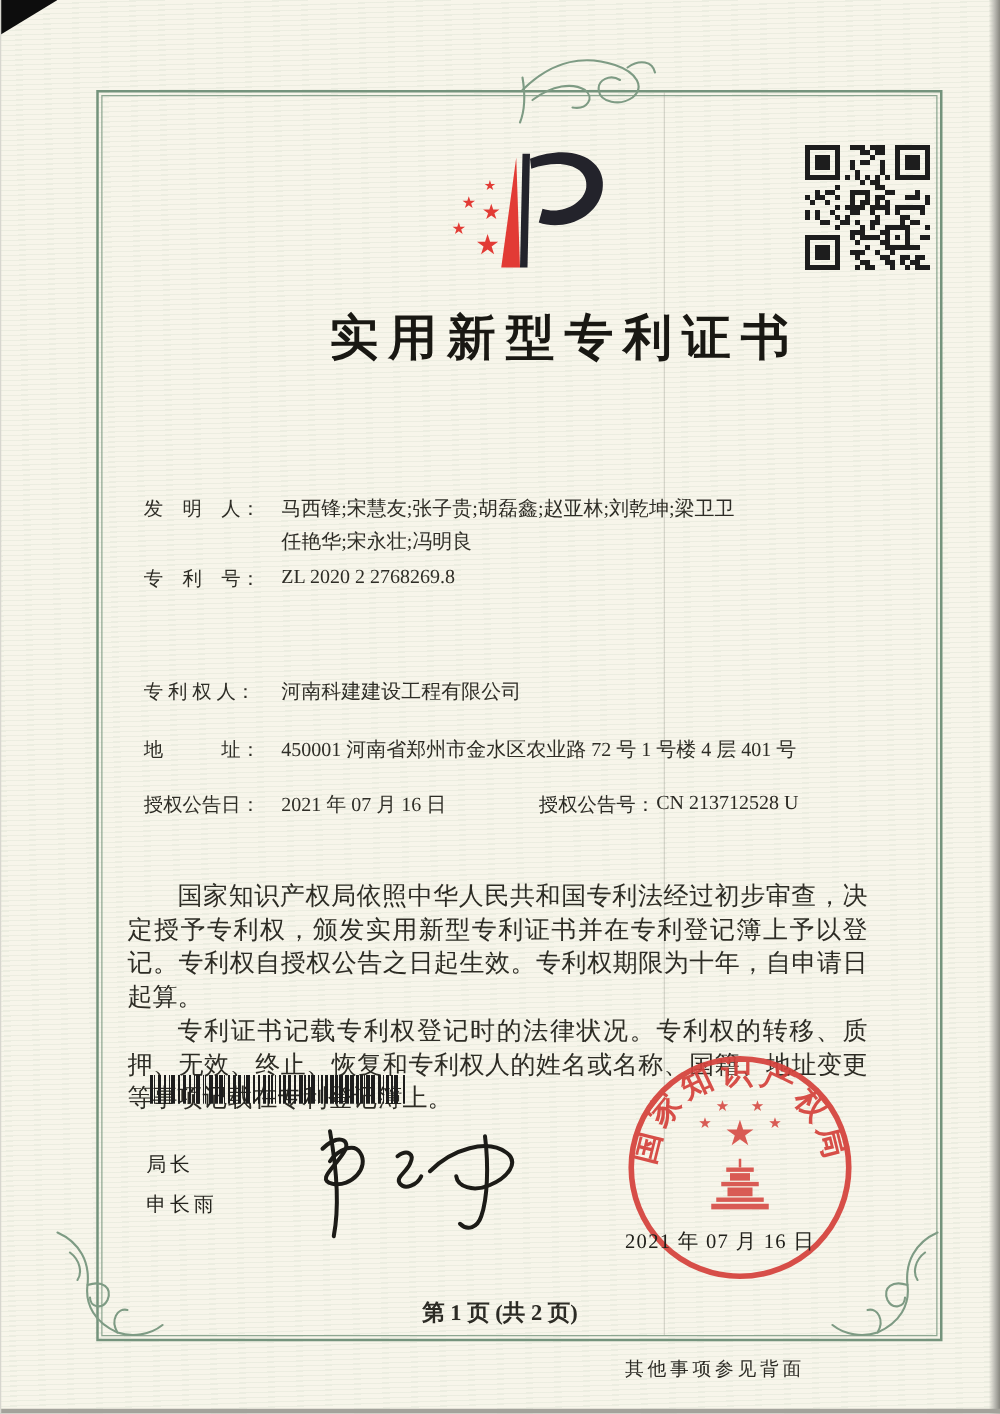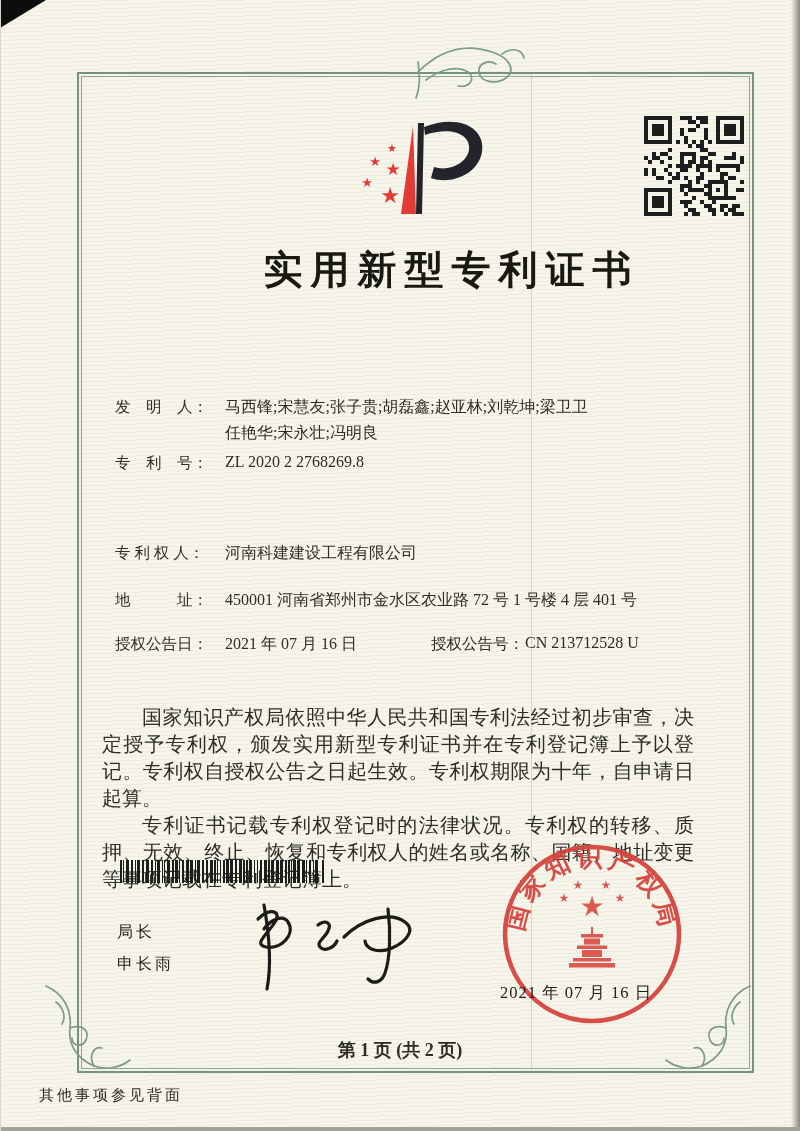--- a/index.html
+++ b/index.html
@@ -49,22 +49,22 @@
 
   .signer-title{position:absolute;left:117px;top:922px;font-size:16px;letter-spacing:3px;color:#26251f;}
   .signer-name{position:absolute;left:117px;top:954px;font-size:16px;letter-spacing:3px;color:#26251f;}
   .signature{position:absolute;left:240px;top:903px;}
   .signature path{fill:none;stroke:#1c1b17;stroke-width:3.2;stroke-linecap:round;stroke-linejoin:round;}
 
   .seal{position:absolute;left:490px;top:832px;opacity:.93;}
   .seal-date{position:absolute;left:500px;top:982px;font-size:16.5px;letter-spacing:1px;color:#21201b;z-index:5;}
 
   .page-info{position:absolute;left:0;top:1038px;width:800px;text-align:center;font-size:18px;color:#2c2b25;font-weight:bold;}
-  .back-note{position:absolute;left:0;top:1086px;width:644px;text-align:left;font-size:15px;
-    letter-spacing:3px;color:#2c2b25;padding-left:39px;}
+  .back-note{position:absolute;left:0;top:1086px;width:644px;text-align:right;font-size:15px;
+    letter-spacing:3px;color:#2c2b25;}
 
   .star{fill:var(--logo_red,#e23b35);}
 </style>
 </head>
 <body>
 
 <div class="page">
 
   <div class="corner-black"></div>
   <div class="edge-right"></div>

